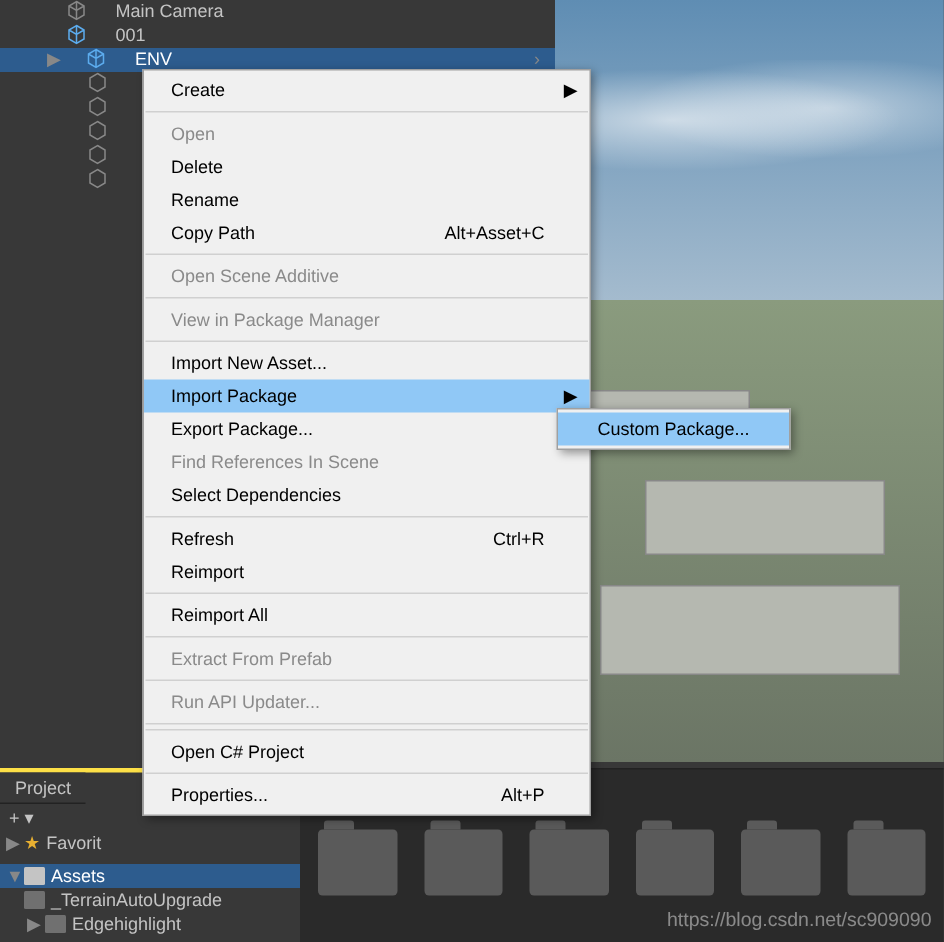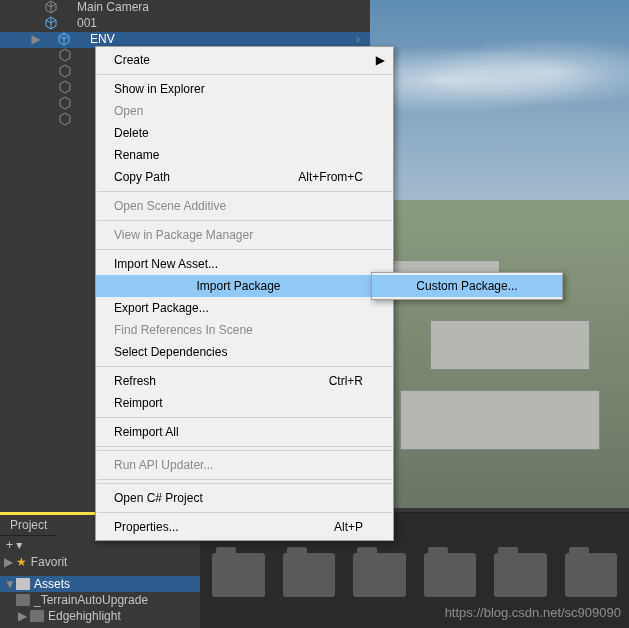--- a/index.html
+++ b/index.html
@@ -30,27 +30,27 @@
 .star { color: #e8b031; margin-right: 4px; }
 .folder-icon { width: 14px; height: 12px; background: #707070; margin-right: 4px; border-radius: 1px; }
 .folder-icon.sel { background: #c4c4c4; }
 
 .assets-area { position: absolute; top: 512px; left: 200px; right: 0; bottom: 0; background: #2a2a2a; border-top: 1px solid #222; display: flex; gap: 18px; padding: 40px 12px 12px 12px; }
 .asset-folder { width: 56px; height: 44px; background: #5a5a5a; border-radius: 3px; position: relative; }
 .asset-folder::before { content: ""; position: absolute; top: -6px; left: 4px; width: 20px; height: 6px; background: #5a5a5a; border-radius: 2px 2px 0 0; }
 
 .ctx-menu { position: absolute; top: 46px; left: 95px; width: 299px; background: #f0f0f0; border: 1px solid #a0a0a0; box-shadow: 2px 2px 6px rgba(0,0,0,0.4); color: #000; padding: 2px 0; }
 .m-item { display: flex; align-items: center; height: 22px; padding: 0 30px 0 18px; cursor: default; position: relative; }
-.m-item.hl { background: #90c8f6; justify-content: center; }
+.m-item.hl { background: #90c8f6; }
 .m-item.dis { color: #8a8a8a; }
 .m-item .sc { margin-left: auto; color: #000; }
 .m-item .sub { position: absolute; right: 8px; color: #000; }
 .m-sep { height: 1px; background: #d0d0d0; margin: 3px 1px; }
 
-.sub-menu { position: absolute; top: 272px; left: 371px; width: 192px; background: #f0f0f0; border: 1px solid #a0a0a0; box-shadow: 2px 2px 6px rgba(0,0,0,0.4); color: #000; padding: 2px 0; }
+.sub-menu { position: absolute; top: 272px; left: 371px; width: 156px; background: #f0f0f0; border: 1px solid #a0a0a0; box-shadow: 2px 2px 6px rgba(0,0,0,0.4); color: #000; padding: 2px 0; }
 
 .watermark { position: absolute; bottom: 8px; right: 8px; color: rgba(255,255,255,0.45); font-size: 13px; pointer-events: none; }
 </style>
 </head>
 <body>
 
 <div class="scene">
   <div class="sky"></div>
   <div class="clouds"></div>
   <div class="terrain">
@@ -160,35 +160,32 @@
   <div class="asset-folder"></div>
   <div class="asset-folder"></div>
 </div>
 
 <div class="ctx-menu">
   <div class="m-item">
       <span>Create</span>
       <span class="sub">▶</span>
     </div>
   <div class="m-sep"></div>
-  <div class="m-item">
-      <span>Show in Explorer</span>
-    </div>
   <div class="m-item dis">
       <span>Open</span>
     </div>
   <div class="m-item">
       <span>Delete</span>
     </div>
   <div class="m-item">
       <span>Rename</span>
     </div>
   <div class="m-item">
       <span>Copy Path</span>
-      <span class="sc">Alt+From+C</span>
+      <span class="sc">Alt+Asset+C</span>
     </div>
   <div class="m-sep"></div>
   <div class="m-item dis">
       <span>Open Scene Additive</span>
     </div>
   <div class="m-sep"></div>
   <div class="m-item dis">
       <span>View in Package Manager</span>
     </div>
   <div class="m-sep"></div>
@@ -214,20 +211,23 @@
       <span class="sc">Ctrl+R</span>
     </div>
   <div class="m-item">
       <span>Reimport</span>
     </div>
   <div class="m-sep"></div>
   <div class="m-item">
       <span>Reimport All</span>
     </div>
   <div class="m-sep"></div>
+  <div class="m-item dis">
+      <span>Extract From Prefab</span>
+    </div>
   <div class="m-sep"></div>
   <div class="m-item dis">
       <span>Run API Updater...</span>
     </div>
   <div class="m-sep"></div>
   <div class="m-sep"></div>
   <div class="m-item">
       <span>Open C# Project</span>
     </div>
   <div class="m-sep"></div>

